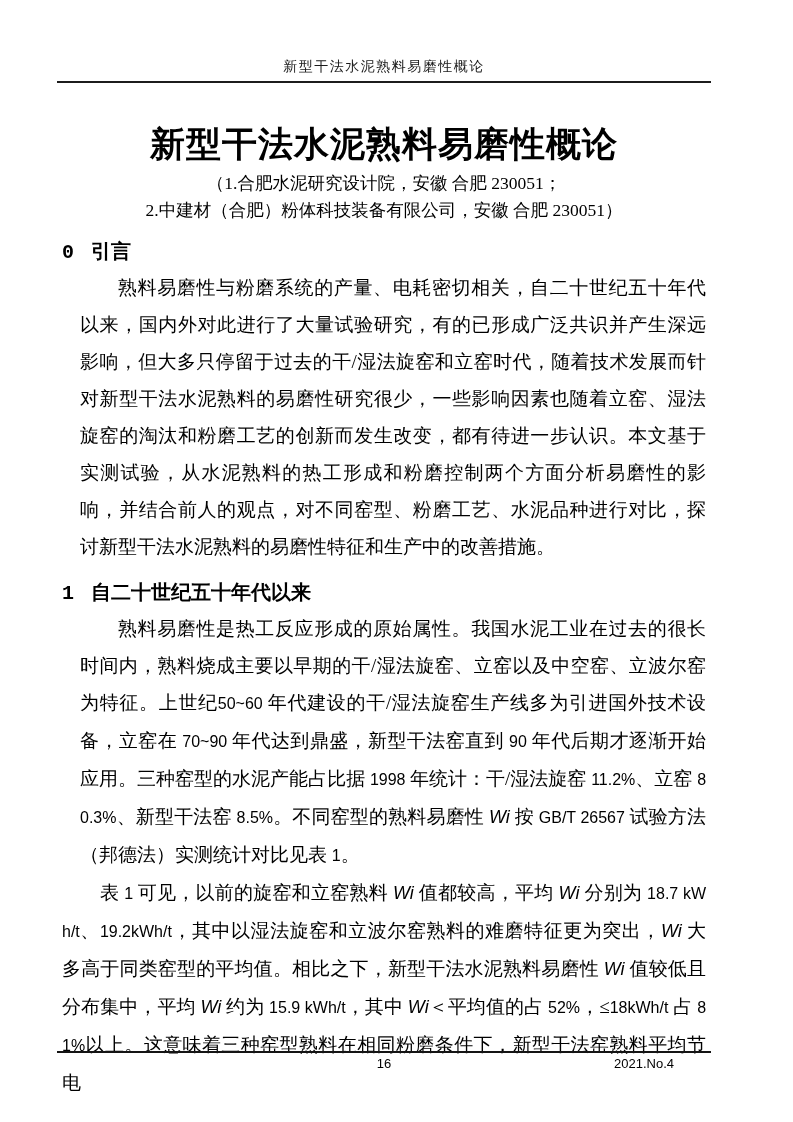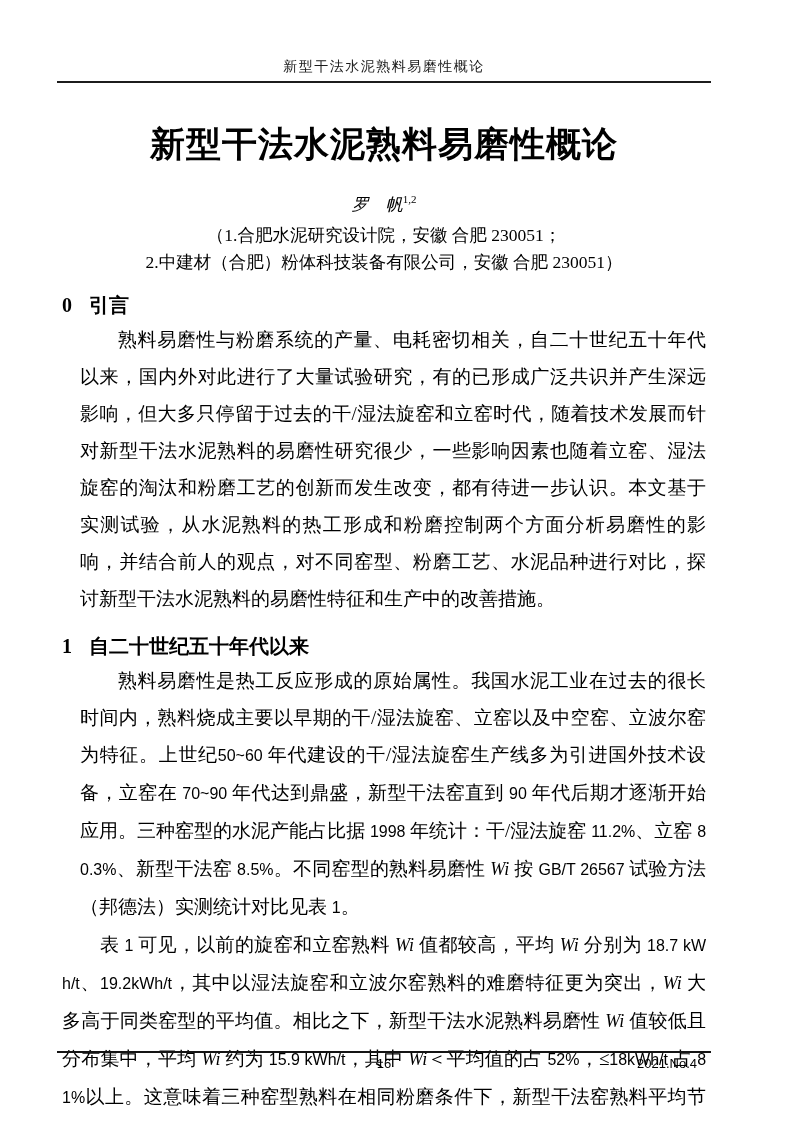--- a/index.html
+++ b/index.html
@@ -50,21 +50,21 @@
     font-family: "Liberation Serif", serif;
   }
   .affiliations { margin-top: 5px; margin-bottom: 0; }
   .affiliation {
     text-align: center;
     font-size: 17.5px;
     line-height: 27px;
   }
   
   .section-heading {
-    font-family: Liberation Serif, serif;
+    font-family: Liberation Mono, monospace;
     font-weight: 700;
     font-size: 20px;
     line-height: 30px;
     margin: 14px 0 0 0;
   }
   .section-heading .sec-num { margin-right: 17px; }
   .section-heading + .body-para { margin-top: 1px; margin-left: 18px; }
   .body-para {
     margin: 0;
     font-size: 19px;
@@ -72,21 +72,21 @@
     text-align: justify;
     text-indent: 38px;
     word-break: break-all;
   }
   .body-para.justify-last { text-align-last: justify; }
   .lat {
     font-family: "Liberation Sans", sans-serif;
     font-size: 16px;
   }
   .wi {
-    font-family: Liberation Serif, serif;
+    font-family: Liberation Sans, sans-serif;
     font-style: italic;
     font-size: 18px;
   }
   
   .page-footer {
     position: absolute;
     left: 57px;
     right: 57px;
     top: 1051px;
   }
@@ -96,35 +96,34 @@
     height: 18px;
     margin-top: 3px;
     font-family: "Liberation Sans", sans-serif;
     font-size: 13px;
   }
   .page-number {
     position: absolute;
     left: 50%;
     transform: translateX(-50%);
   }
-  .issue { position: absolute; right: 14px; }
+  .issue { position: absolute; right: 37px; }
 </style>
 </head>
 <body>
 
 <div class="page">
 
   <div class="running-header">
     <div class="running-title">新型干法水泥熟料易磨性概论</div>
     <div class="header-rule"></div>
   </div>
 
   <h1 class="paper-title">新型干法水泥熟料易磨性概论</h1>
 
-  <div class="author-line"><span>罗　帆</span><sup>1,2</sup></div>
 
   <div class="affiliations">
     <div class="affiliation">（1.合肥水泥研究设计院，安徽 合肥 230051；</div>
     <div class="affiliation">2.中建材（合肥）粉体科技装备有限公司，安徽 合肥 230051）</div>
   </div>
 
   <div id="sections">
       <h2 class="section-heading"><span class="sec-num">0</span><span>引言</span></h2>
       <p class="body-para"><span>熟料易磨性与粉磨系统的产量、电耗密切相关，自二十世纪五十年代以来，国内外对此进行了大量试验研究，有的已形成广泛共识并产生深远影响，但大多只停留于过去的干/湿法旋窑和立窑时代，随着技术发展而针对新型干法水泥熟料的易磨性研究很少，一些影响因素也随着立窑、湿法旋窑的淘汰和粉磨工艺的创新而发生改变，都有待进一步认识。本文基于实测试验，从水泥熟料的热工形成和粉磨控制两个方面分析易磨性的影响，并结合前人的观点，对不同窑型、粉磨工艺、水泥品种进行对比，探讨新型干法水泥熟料的易磨性特征和生产中的改善措施。</span></p>
       <h2 class="section-heading"><span class="sec-num">1</span><span>自二十世纪五十年代以来</span></h2>

